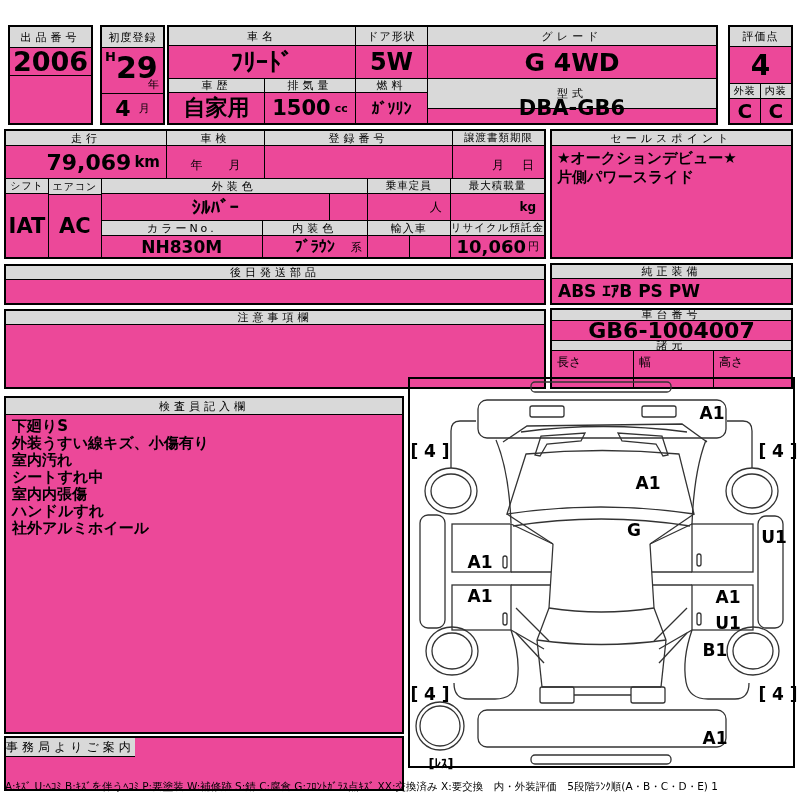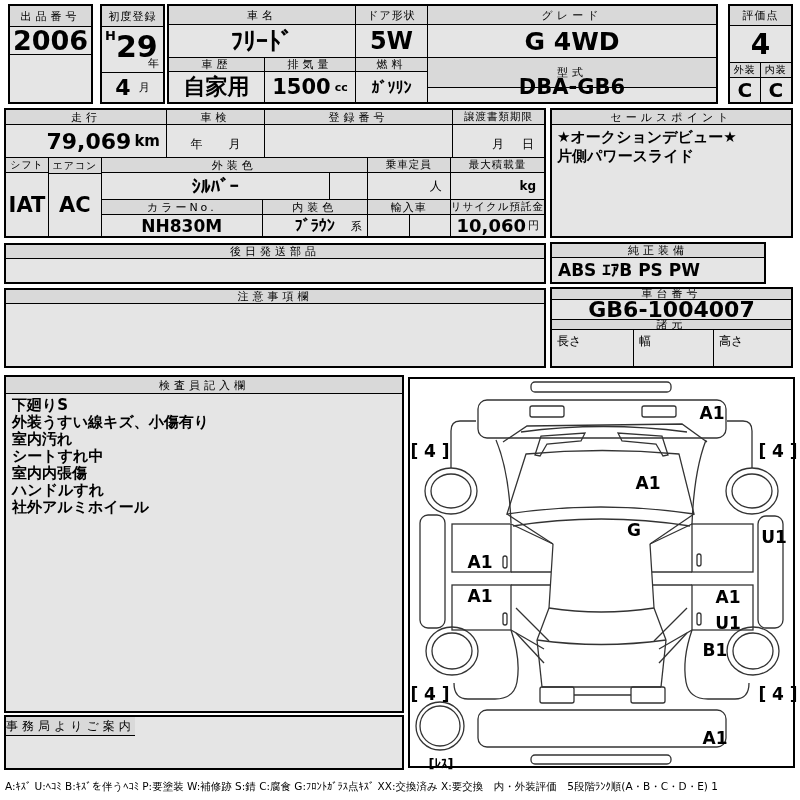--- a/index.html
+++ b/index.html
@@ -1,18 +1,18 @@
 <!DOCTYPE html>
 <html><head>
 <meta charset="utf-8">
 <style>
   * { box-sizing: border-box; margin: 0; padding: 0; }
   body { background: #fff; font-family: "DejaVu Sans", "Liberation Sans", sans-serif; color: #000; }
   .sheet { position: relative; width: 800px; height: 800px; background: #fff; overflow: hidden; }
-  .box { position: absolute; border: 2px solid #000; background: #e5e5e5; }
+  .box { position: absolute; border: 2px solid #000; background: #ec4899; margin-top: 21px; }
   .row { display: flex; width: 100%; }
   .hdr { background: #d9d9d9; border-bottom: 1px solid #000; display: flex; align-items: center;
          justify-content: center; font-size: 11px; letter-spacing: 4px; white-space: nowrap; overflow: hidden; }
   .hdr.tight { letter-spacing: 1px; }
   .cell { display: flex; align-items: center; justify-content: center; overflow: hidden; white-space: nowrap; }
   .br { border-right: 1px solid #000; }
   .bb { border-bottom: 1px solid #000; }
   .bold { font-weight: bold; }
   .unit { font-size: 11px; font-weight: bold; margin-left: 4px; }
   .small { font-size: 12px; }
@@ -167,21 +167,21 @@
       <div class="sales-line">★オークションデビュー★</div>
       <div class="sales-line">片側パワースライド</div>
     </div>
   </div>
 
   <div class="box" style="left:4px;top:243px;width:542px;height:41px;display:flex;flex-direction:column">
     <div class="hdr" style="height:14px">後日発送部品</div>
     <div style="flex:1"></div>
   </div>
 
-  <div class="box" style="left:550px;top:242px;width:216px;height:42px;display:flex;flex-direction:column">
+  <div class="box" style="left:550px;top:242px;width:243px;height:42px;display:flex;flex-direction:column">
     <div class="hdr" style="height:14px">純正装備</div>
     <div class="bold" style="flex:1;font-size:17px;padding:2px 0 0 6px;white-space:nowrap">ABS ｴｱB PS PW</div>
   </div>
 
   <div class="box" style="left:4px;top:288px;width:542px;height:80px;display:flex;flex-direction:column">
     <div class="hdr" style="height:14px">注意事項欄</div>
     <div style="flex:1"></div>
   </div>
 
   <div class="box" style="left:550px;top:287px;width:243px;height:81px;display:flex;flex-direction:column">

